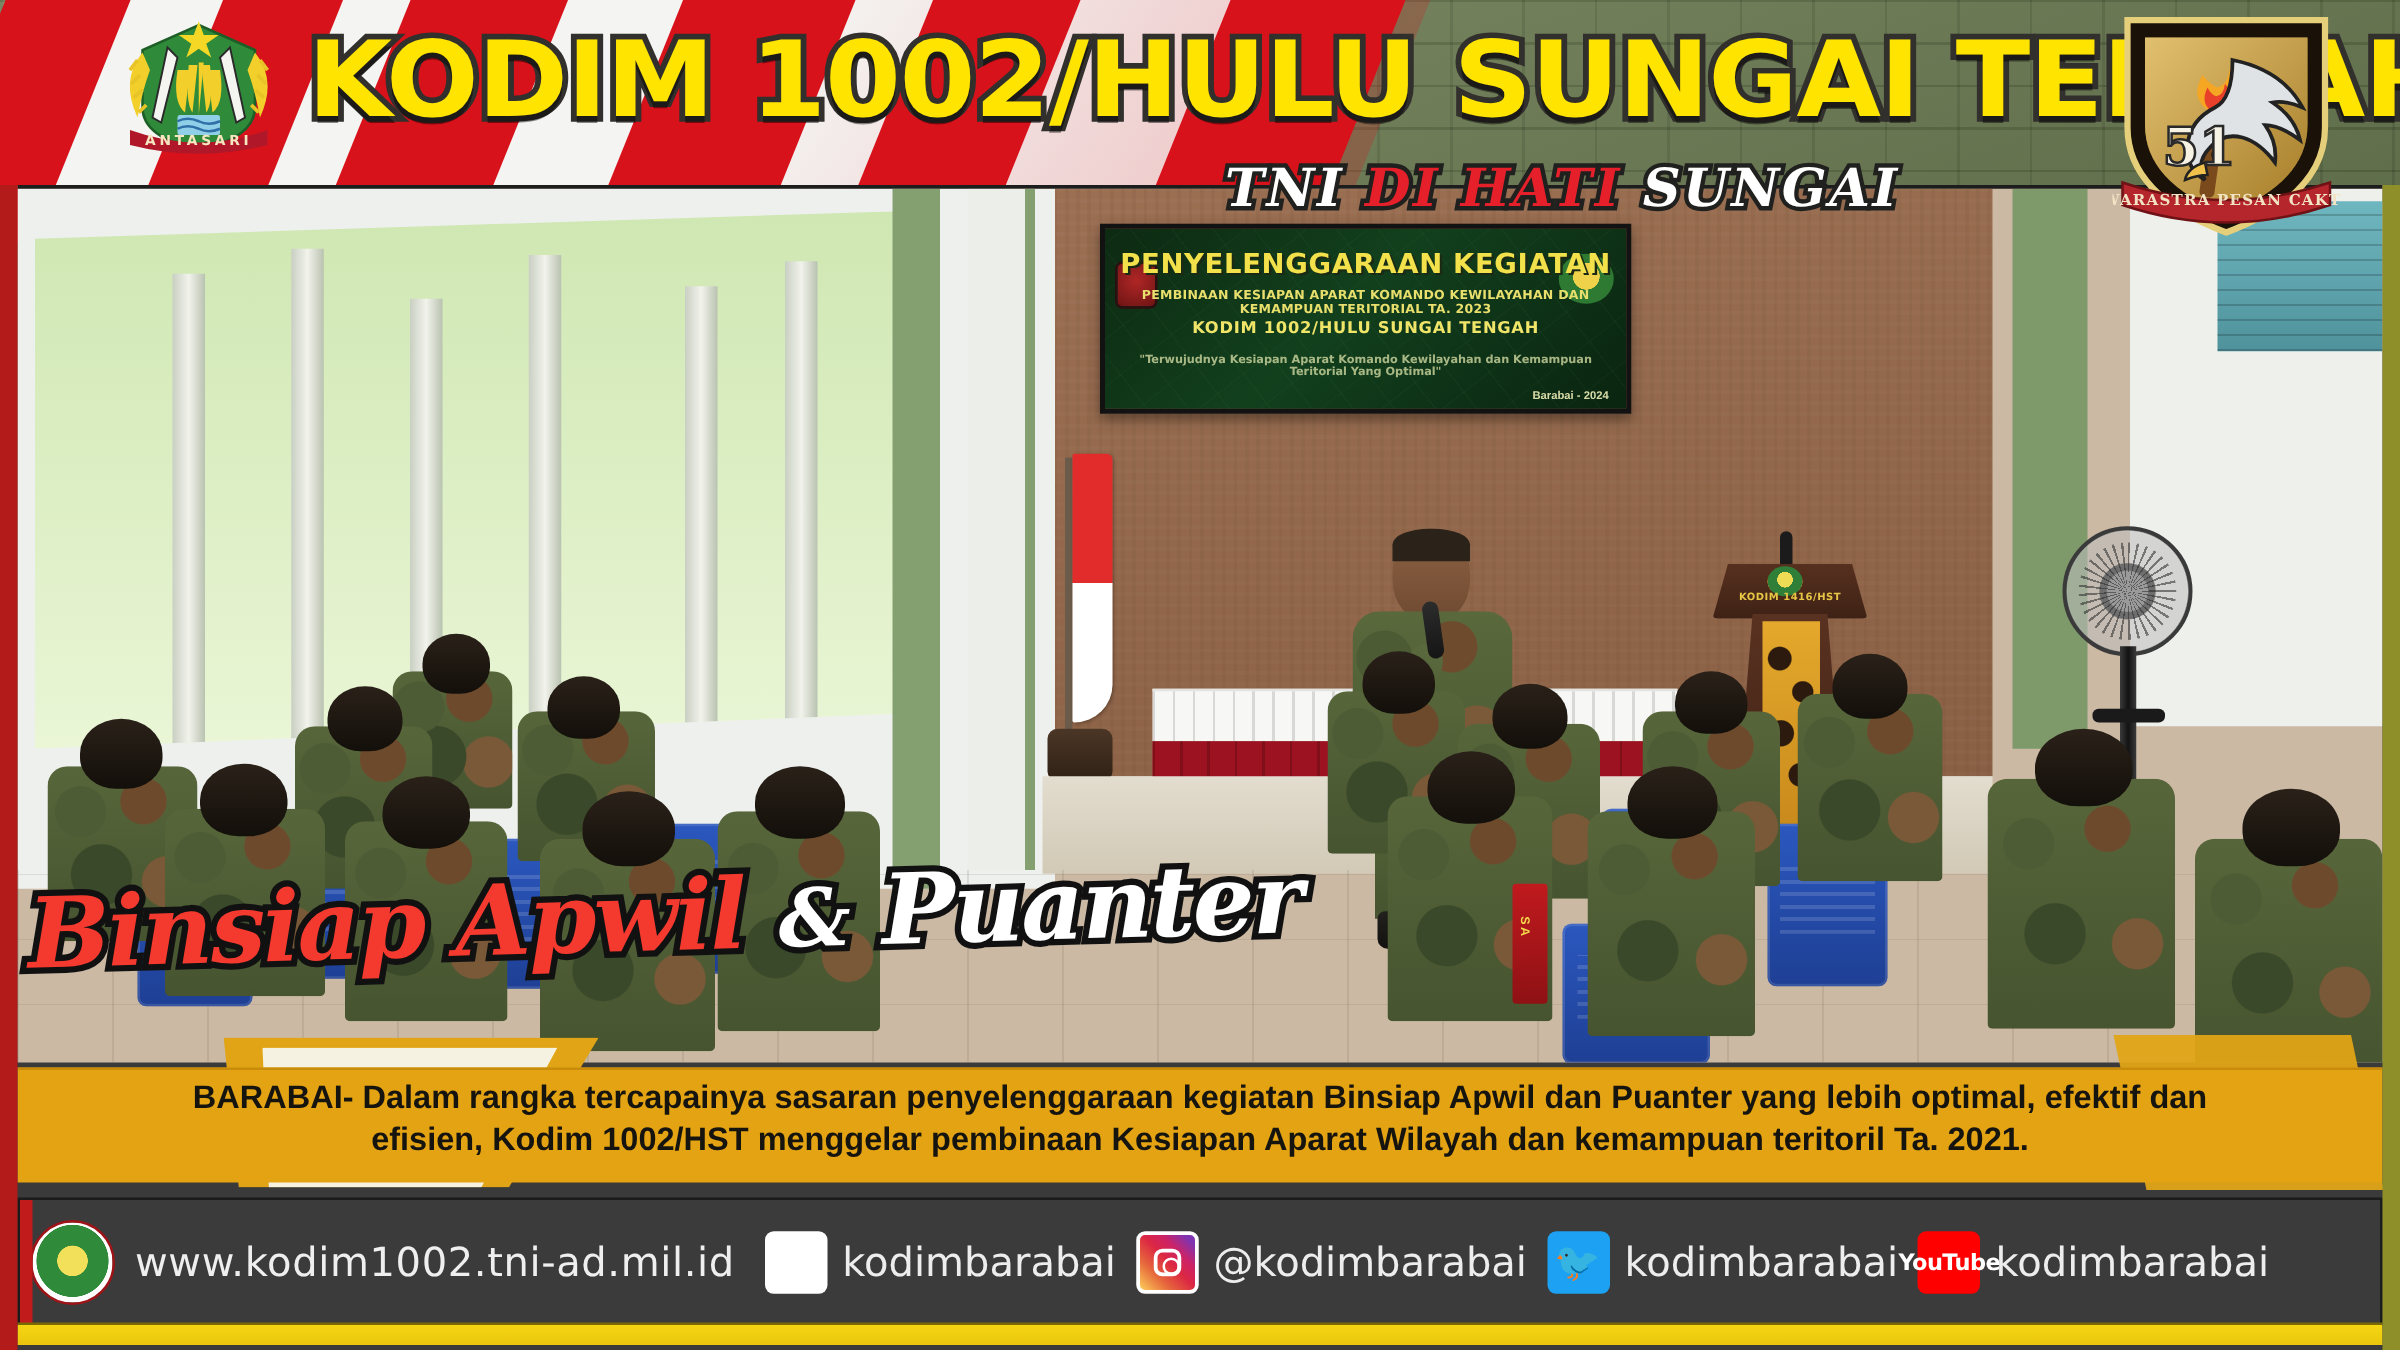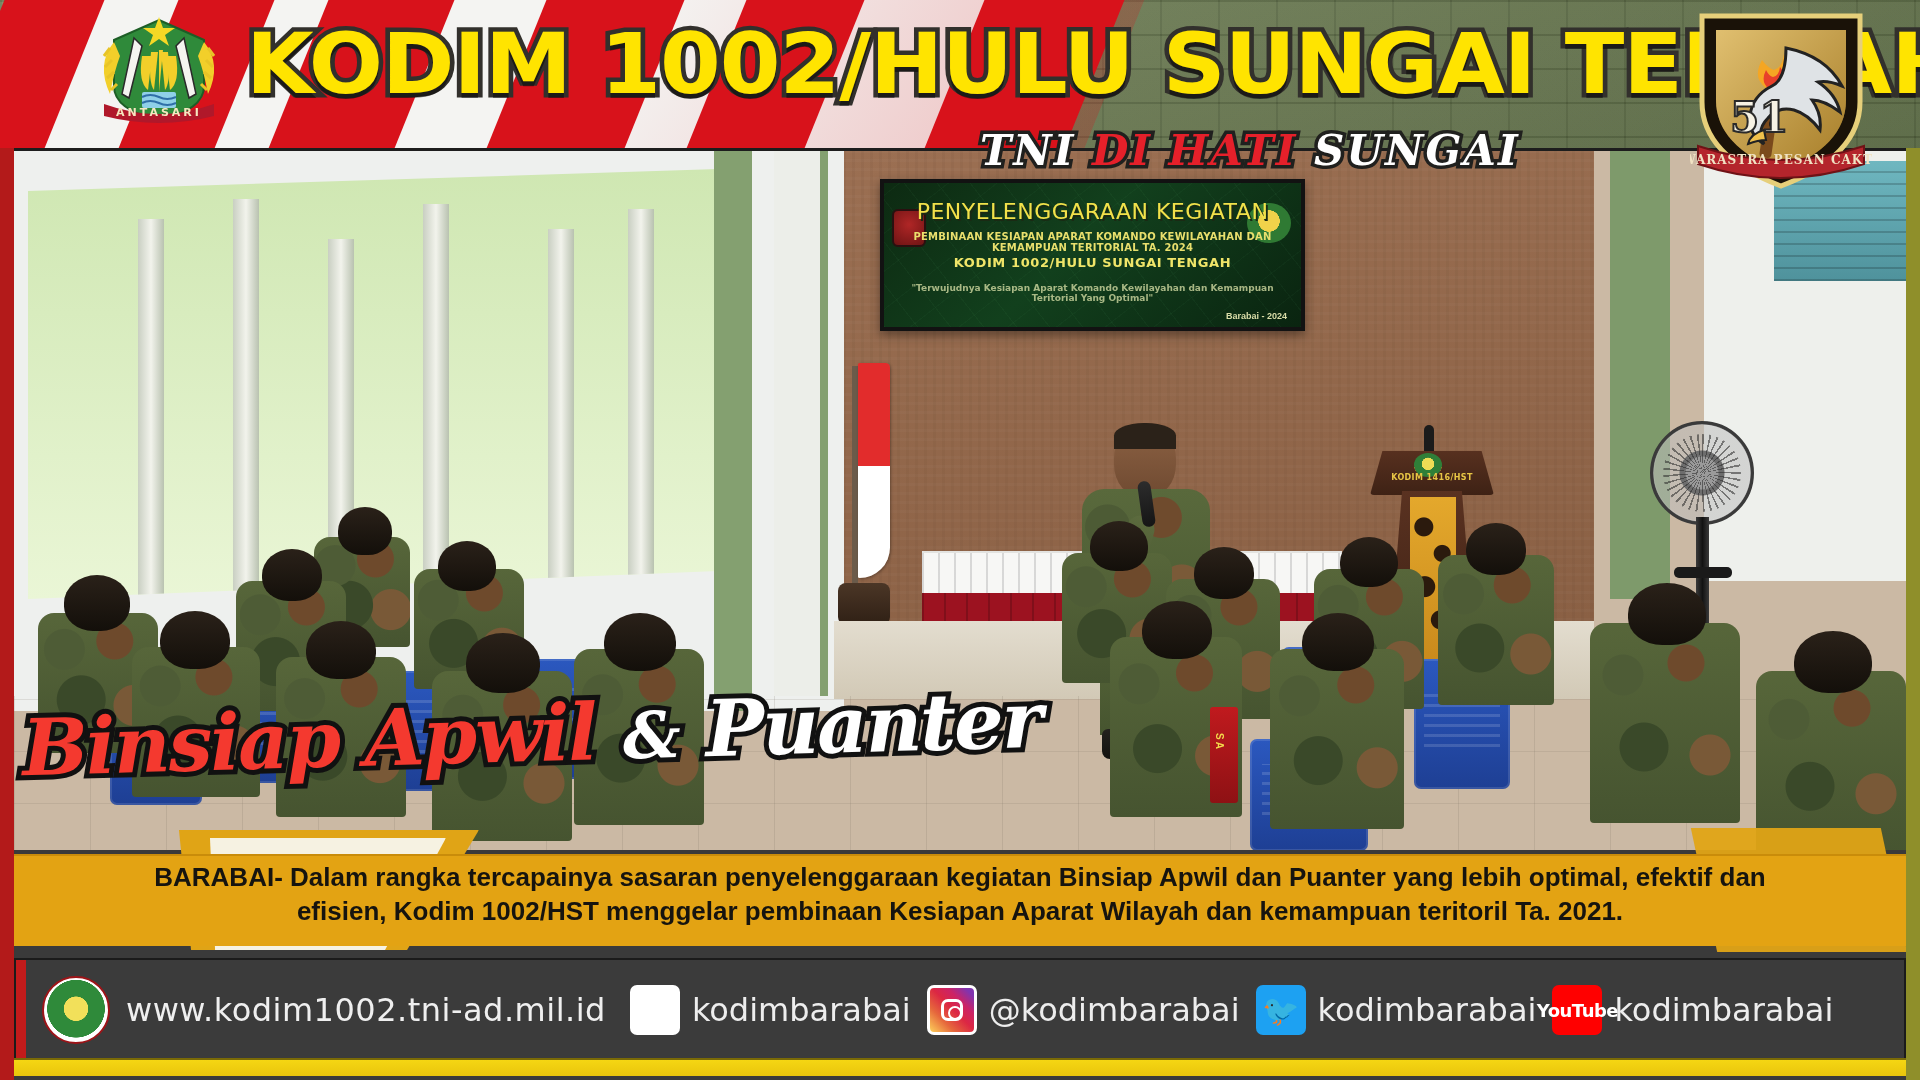--- a/index.html
+++ b/index.html
@@ -77,21 +77,21 @@
   .screen-glow{position:absolute;inset:0;background:radial-gradient(circle at 48% 62%,rgba(150,160,255,.25),transparent 58%)}
   .screen-txt{position:absolute;left:0;right:0;top:100px;text-align:center;
     font-family:"DejaVu Sans Mono",monospace;font-size:13px;letter-spacing:3px;color:#f6f6f6;opacity:.85}
   .backdrop{position:absolute;left:866px;top:28px;width:425px;height:152px;
     background:linear-gradient(135deg,#0d2a12,#12401d 45%,#0a2410);border:4px solid #121212;
     box-shadow:0 4px 10px rgba(0,0,0,.4);overflow:hidden}
   .backdrop:before{content:"";position:absolute;inset:0;opacity:.35;
     background:repeating-linear-gradient(52deg,rgba(120,220,140,.12) 0 1px,transparent 1px 26px),
                repeating-linear-gradient(-38deg,rgba(120,220,140,.10) 0 1px,transparent 1px 30px)}
   .bd-t1{position:absolute;left:0;right:0;top:16px;text-align:center;color:#f2e14a;
-    font-family:"DejaVu Sans",sans-serif;font-weight:400;font-size:22px;letter-spacing:.5px;
+    font-family:"DejaVu Sans",sans-serif;font-weight:700;font-size:22px;letter-spacing:.5px;
     text-shadow:2px 2px 0 #1a2a14}
   .bd-t2{position:absolute;left:6px;right:6px;top:48px;text-align:center;color:#e9df6d;
     font-family:"DejaVu Sans",sans-serif;font-weight:700;font-size:10px;letter-spacing:.2px}
   .bd-t3{position:absolute;left:0;right:0;top:72px;text-align:center;color:#f0e569;
     font-family:"DejaVu Sans",sans-serif;font-weight:700;font-size:13px;letter-spacing:.6px}
   .bd-t4{position:absolute;left:20px;right:20px;top:100px;text-align:center;color:#cfd8a0;
     font-family:"DejaVu Sans",sans-serif;font-weight:700;font-size:9px;opacity:.8}
   .bd-place{position:absolute;right:14px;bottom:6px;color:#d9dca8;font-size:9px;font-weight:700}
   .bd-badge{position:absolute;left:8px;top:26px;width:34px;height:38px;border-radius:6px;
     background:radial-gradient(circle at 50% 40%,#b02626,#6d1414);border:2px solid #2a1010}
@@ -208,21 +208,21 @@
     transform:skewX(-14deg);clip-path:polygon(0 0,100% 0,86% 100%,14% 100%)}
   .cap-deco3{position:absolute;left:1690px;top:-20px;width:190px;height:124px;background:#e0a416;
     transform:skewX(12deg);opacity:.95}
   .capbox{position:absolute;left:0;top:6px;width:1892px;height:92px;background:#e3a313;
     border-top:2px solid #c98c0a}
   .captext{position:absolute;left:40px;right:40px;top:12px;text-align:center;color:#16140f;
     font-family:"Liberation Sans",sans-serif;font-weight:700;font-size:26px;line-height:34px}
 
   
   .footer{position:absolute;left:14px;top:958px;width:1892px;height:104px;background:#3b3b3b;
-    border:2px solid #1b1b1b;z-index:19;display:flex;align-items:center;gap:16px;padding:0 26px;overflow:hidden}
+    border:2px solid #1b1b1b;z-index:19;display:flex;align-items:center;gap:16px;padding:0 8px;overflow:hidden}
   .fbar-left{position:absolute;left:0;top:0;width:10px;height:104px;background:#c21b1b}
   .foot-logo{width:68px;height:68px;border-radius:50%;flex:0 0 auto;
     background:radial-gradient(circle at 50% 48%,#f2e05a 0 26%,#2f8a3a 27% 62%,#ffffff 63% 74%,#c01f24 75%);
     border:2px solid #9d1418}
   .foot-url{color:#efefef;font-family:"DejaVu Sans",sans-serif;font-size:32px;letter-spacing:.5px;
     white-space:nowrap;margin-right:8px}
   .soc{display:flex;align-items:center;gap:12px;flex:0 0 auto}
   .soc .ico{width:50px;height:50px;border-radius:7px;display:flex;align-items:center;justify-content:center;
     font-family:"DejaVu Sans",sans-serif;font-weight:700;color:#fff;font-size:30px;flex:0 0 auto}
   .ico-fb{background:#ffffff;color:#1877f2;font-size:38px;border-radius:4px}
@@ -334,21 +334,21 @@
       <div class="tree" style="left:600px;height:390px"></div>
     </div>
     <div class="ph-pillar"></div>
     <div class="ph-pillar2"></div>
 
 
     <div class="backdrop">
       <div class="bd-badge"></div>
       <div class="bd-crest"></div>
       <div class="bd-t1">PENYELENGGARAAN KEGIATAN</div>
-      <div class="bd-t2">PEMBINAAN KESIAPAN APARAT KOMANDO KEWILAYAHAN DAN KEMAMPUAN TERITORIAL TA. 2024</div>
+      <div class="bd-t2">PEMBINAAN KESIAPAN APARAT KOMANDO KEWILAYAHAN DAN KEMAMPUAN TERITORIAL TA. 2023</div>
       <div class="bd-t3">KODIM 1002/HULU SUNGAI TENGAH</div>
       <div class="bd-t4">"Terwujudnya Kesiapan Aparat Komando Kewilayahan dan Kemampuan Teritorial Yang Optimal"</div>
       <div class="bd-place">Barabai - 2024</div>
     </div>
 
     <div class="flagpole"></div>
     <div class="flag"></div>
     <div class="flagbase"></div>
 
     <div class="table">

